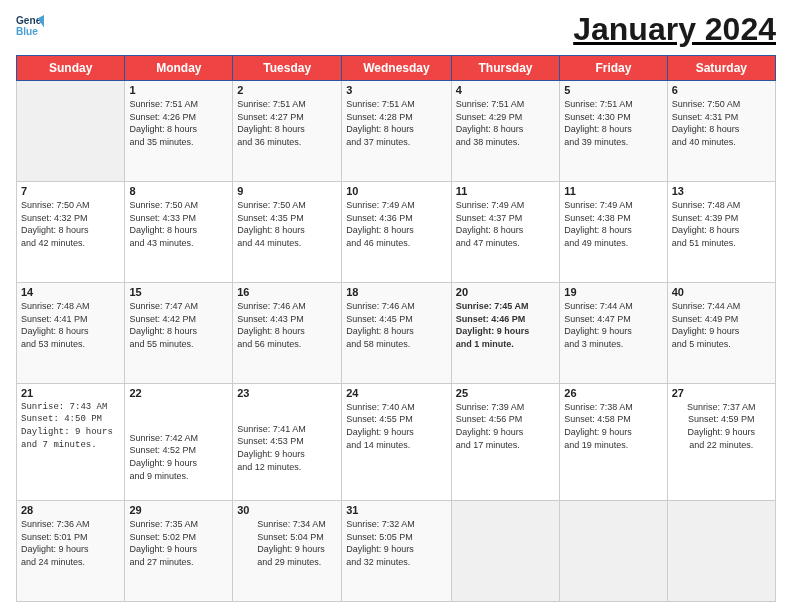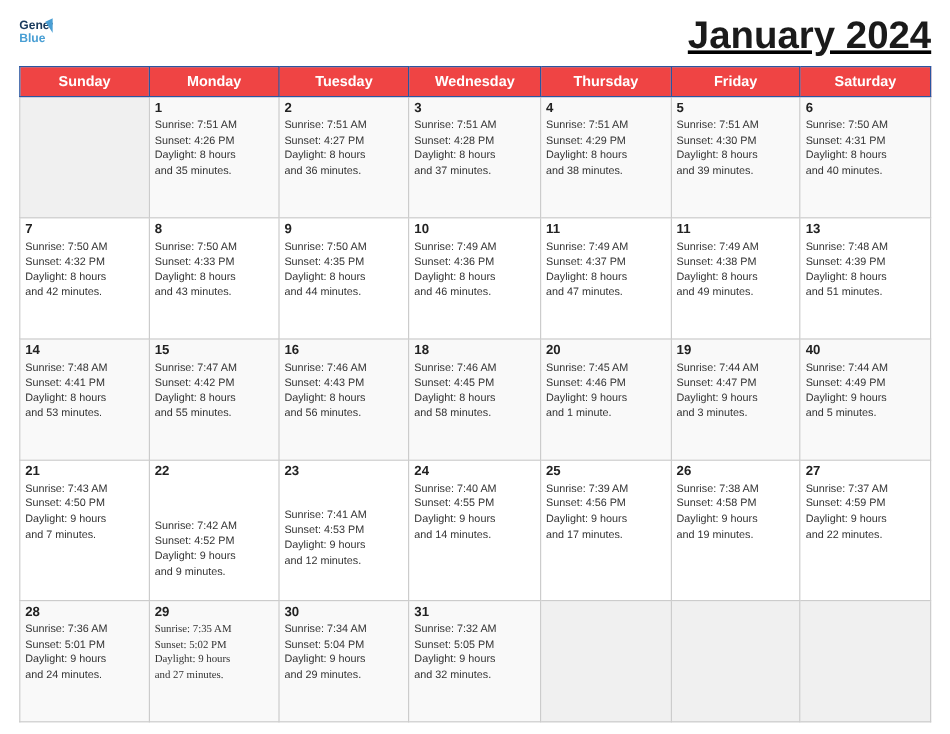--- a/index.html
+++ b/index.html
@@ -238,21 +238,21 @@
           </td>
           <td>
             <span class="day-number">18</span>
             <div class="day-info" style="white-space: pre-line;">Sunrise: 7:46 AM
 Sunset: 4:45 PM
 Daylight: 8 hours
 and 58 minutes.</div>
           </td>
           <td>
             <span class="day-number">20</span>
-            <div class="day-info" style="white-space: pre-line;">Sunrise: 7:45 AM
+            <div class="day-info" style="white-space: pre-line; font-weight: bold;">Sunrise: 7:45 AM
 Sunset: 4:46 PM
 Daylight: 9 hours
 and 1 minute.</div>
           </td>
           <td>
             <span class="day-number">19</span>
             <div class="day-info" style="white-space: pre-line;">Sunrise: 7:44 AM
 Sunset: 4:47 PM
 Daylight: 9 hours
 and 3 minutes.</div>
@@ -261,21 +261,21 @@
             <span class="day-number">40</span>
             <div class="day-info" style="white-space: pre-line;">Sunrise: 7:44 AM
 Sunset: 4:49 PM
 Daylight: 9 hours
 and 5 minutes.</div>
           </td>
         </tr>
         <tr>
           <td>
             <span class="day-number">21</span>
-            <div class="day-info" style="white-space: pre-line;">Sunrise: 7:43 AM
+            <div class="day-info" style="white-space: pre-line; font-family: Liberation Mono, monospace;">Sunrise: 7:43 AM
 Sunset: 4:50 PM
 Daylight: 9 hours
 and 7 minutes.</div>
           </td>
           <td>
             <span class="day-number">22</span>
             <div class="day-info" style="white-space: pre-line; margin-top: 33px;">Sunrise: 7:42 AM
 Sunset: 4:52 PM
 Daylight: 9 hours
 and 9 minutes.</div>
@@ -303,44 +303,44 @@
           </td>
           <td>
             <span class="day-number">26</span>
             <div class="day-info" style="white-space: pre-line;">Sunrise: 7:38 AM
 Sunset: 4:58 PM
 Daylight: 9 hours
 and 19 minutes.</div>
           </td>
           <td>
             <span class="day-number">27</span>
-            <div class="day-info" style="white-space: pre-line;">Sunrise: 7:37 AM
+            <div class="day-info" style="white-space: pre-line; text-align: center;">Sunrise: 7:37 AM
 Sunset: 4:59 PM
 Daylight: 9 hours
 and 22 minutes.</div>
           </td>
         </tr>
         <tr>
           <td>
             <span class="day-number">28</span>
             <div class="day-info" style="white-space: pre-line;">Sunrise: 7:36 AM
 Sunset: 5:01 PM
 Daylight: 9 hours
 and 24 minutes.</div>
           </td>
           <td>
             <span class="day-number">29</span>
-            <div class="day-info" style="white-space: pre-line; font-family: Liberation Serif, serif;">Sunrise: 7:35 AM
+            <div class="day-info" style="white-space: pre-line;">Sunrise: 7:35 AM
 Sunset: 5:02 PM
 Daylight: 9 hours
 and 27 minutes.</div>
           </td>
           <td>
             <span class="day-number">30</span>
-            <div class="day-info" style="white-space: pre-line;">Sunrise: 7:34 AM
+            <div class="day-info" style="white-space: pre-line; margin-left: 20px;">Sunrise: 7:34 AM
 Sunset: 5:04 PM
 Daylight: 9 hours
 and 29 minutes.</div>
           </td>
           <td>
             <span class="day-number">31</span>
             <div class="day-info" style="white-space: pre-line;">Sunrise: 7:32 AM
 Sunset: 5:05 PM
 Daylight: 9 hours
 and 32 minutes.</div>

